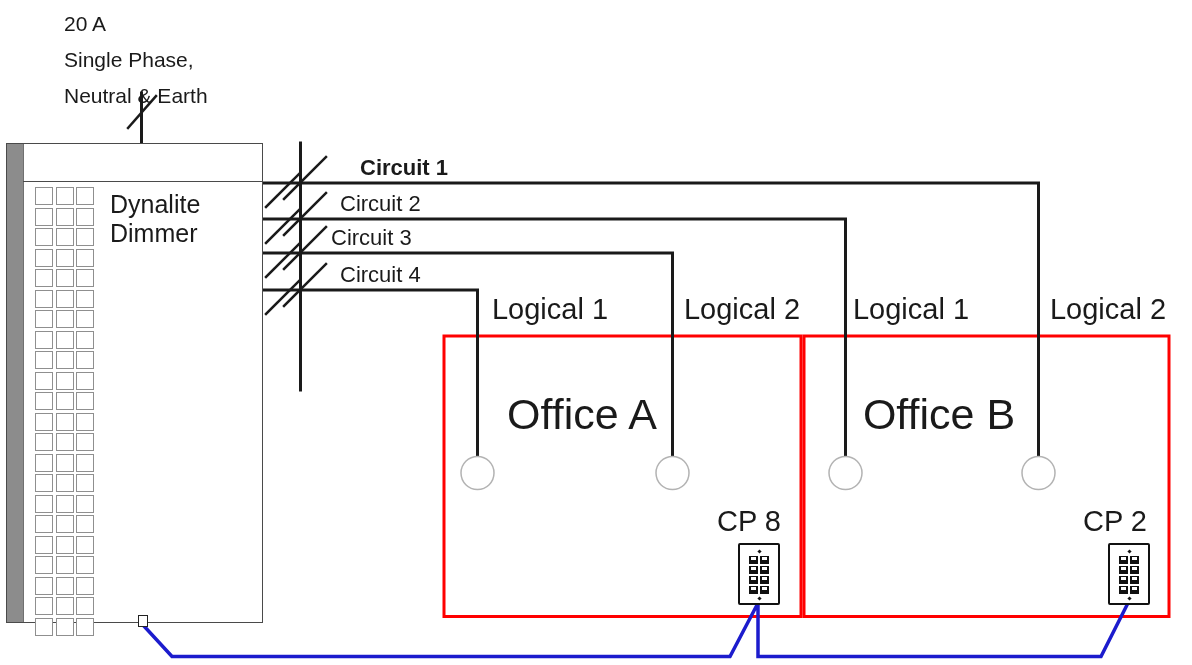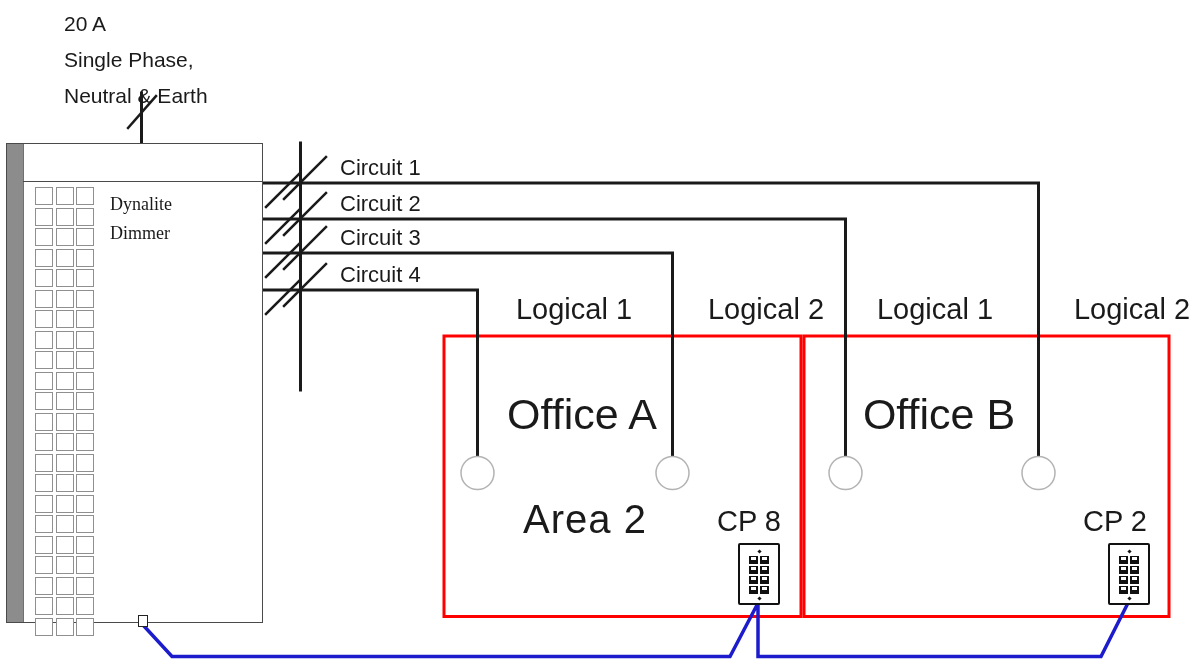--- a/index.html
+++ b/index.html
@@ -7,38 +7,38 @@
     position:relative;width:1192px;height:665px;background:#ffffff;overflow:hidden;
     font-family:"Liberation Sans",sans-serif;color:#1a1a1a;
   }
   svg.wires{position:absolute;left:0;top:0;width:1192px;height:665px;}
 
   
   .lbl{position:absolute;white-space:pre-line;line-height:36px;font-size:21px;}
   .lbl.small{line-height:24px;}
   .circuit-lbl{position:absolute;font-size:22px;white-space:nowrap;}
   .center-label{position:absolute;transform:translate(-50%,-50%);white-space:nowrap;}
-  .logical{font-size:29px;margin-left:24px;}
+  .logical{font-size:29px;}
   .office{font-size:43px;}
   .area{font-size:40px;letter-spacing:1px;}
   .cp{font-size:29px;}
 
   
   .dimmer{
     position:absolute;left:6px;top:143px;width:255px;height:478px;
     border:1.5px solid #4a4a4a;background:#ffffff;box-sizing:content-box;
   }
   .dimmer-rail{position:absolute;left:0;top:0;width:16px;height:100%;background:#8c8c8c;border-right:1px solid #707070;}
   .dimmer-header{position:absolute;left:16px;top:0;right:0;height:37px;border-bottom:1px solid #4a4a4a;}
   .module-grid{
     position:absolute;left:28px;top:43px;display:grid;
     column-gap:4.5px;row-gap:2.5px;
   }
   .module{width:16px;height:16px;border:1.5px solid #8f8f8f;background:#ffffff;}
-  .dimmer-name{position:absolute;left:103px;top:46px;font-size:18px;line-height:29px;white-space:pre-line;font-family:Liberation Serif, serif;}
+  .dimmer-name{position:absolute;left:103px;top:46px;font-size:25px;line-height:29px;white-space:pre-line;}
   .dynet-port{position:absolute;left:138px;top:615px;width:8px;height:10px;border:1.5px solid #222;background:#fff;}
 
   
   .cp-panel{
     position:absolute;width:38px;height:58px;border:2px solid #111;border-radius:2px;
     background:#ffffff;display:flex;flex-direction:column;align-items:center;
   }
   .cp-dot{width:3px;height:3px;background:#111;transform:rotate(45deg);}
   .cp-dot.top{margin-top:5px;}
   .cp-dot.bottom{margin-top:3px;}
@@ -165,34 +165,33 @@
       </div>
     <div class="dimmer-name">Dynalite
 Dimmer</div>
   </div>
   <div class="dynet-port"></div>
 
   <div class="lbl" style="left:64px;top:6px;">20 A
 Single Phase,
 Neutral &amp; Earth</div>
 
-  <div class="circuit-lbl" style="left:340px;top:155px;">Circuit 1</div>
+  <div class="circuit-lbl" style="left:360px;top:155px;font-weight:bold;">Circuit 1</div>
   <div class="circuit-lbl" style="left:340px;top:191px;">Circuit 2</div>
-  <div class="circuit-lbl" style="left:340px;top:225px;text-align:right;">Circuit 3</div>
+  <div class="circuit-lbl" style="left:331px;top:225px;text-align:right;">Circuit 3</div>
   <div class="circuit-lbl" style="left:340px;top:262px;">Circuit 4</div>
 
   <div class="center-label logical" style="left:550px;top:309px;">Logical 1</div>
   <div class="center-label logical" style="left:742px;top:309px;">Logical 2</div>
   <div class="center-label logical" style="left:911px;top:309px;">Logical 1</div>
   <div class="center-label logical" style="left:1108px;top:309px;">Logical 2</div>
 
   <div class="center-label office" style="left:939px;top:414px;">Office B</div>
   <div class="center-label office" style="left:582px;top:414px;">Office A</div>
 
-  <div class="center-label area" style="left:585px;top:519px;">Area 2</div>
 
   <div class="center-label cp" style="left:749px;top:521px;">CP 8</div>
   <div class="center-label cp" style="left:1115px;top:521px;">CP 2</div>
 
   <div class="cp-panel" style="left:738px;top:543px;">
     <div class="cp-dot top"></div>
     <div class="cp-grid" style="grid-template-columns: repeat(2, 9px);">
         <div class="cp-btn"></div>
         <div class="cp-btn"></div>
         <div class="cp-btn"></div>

